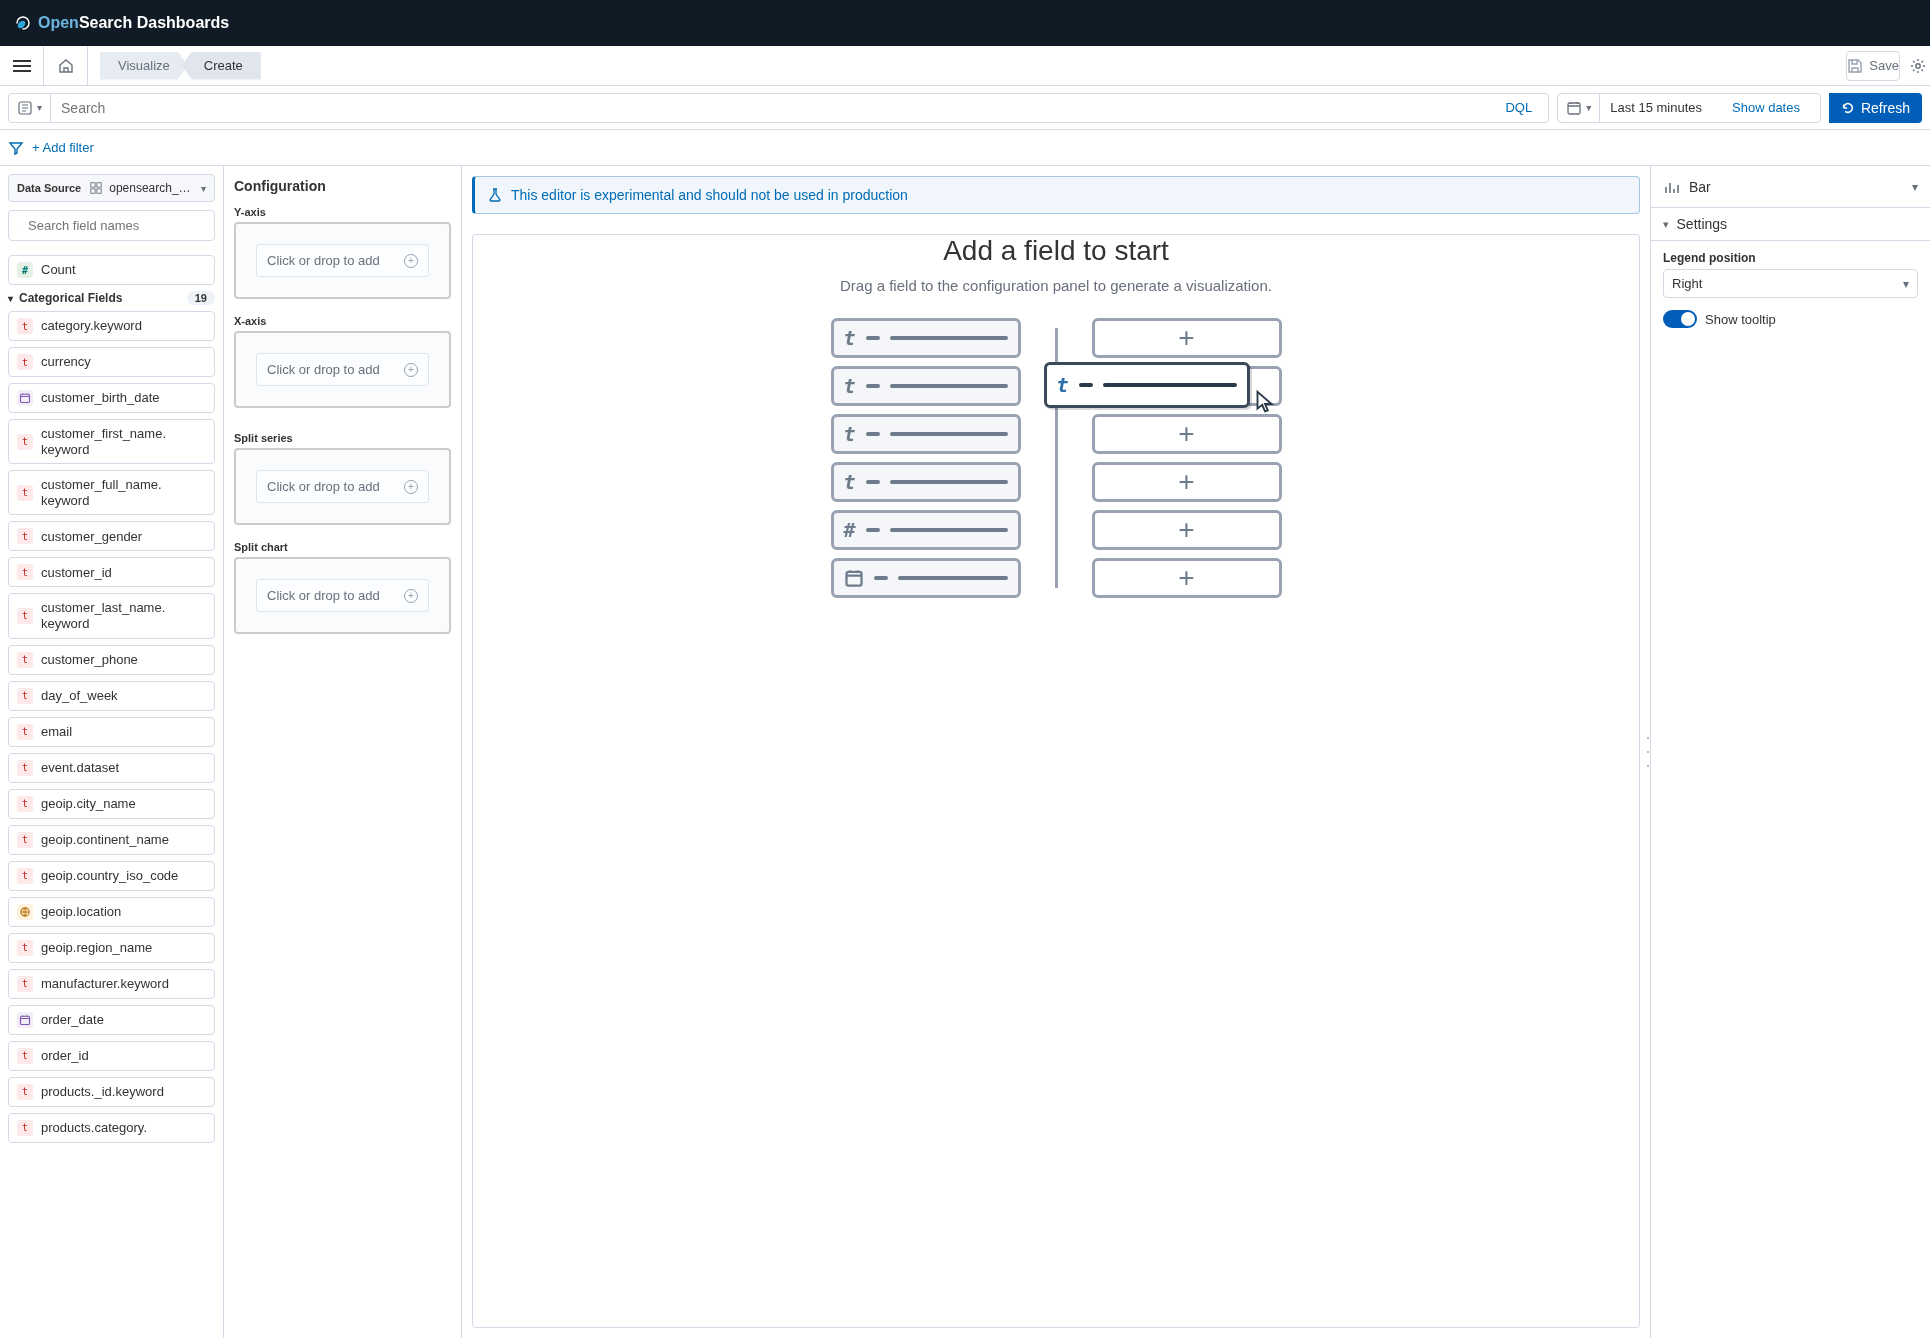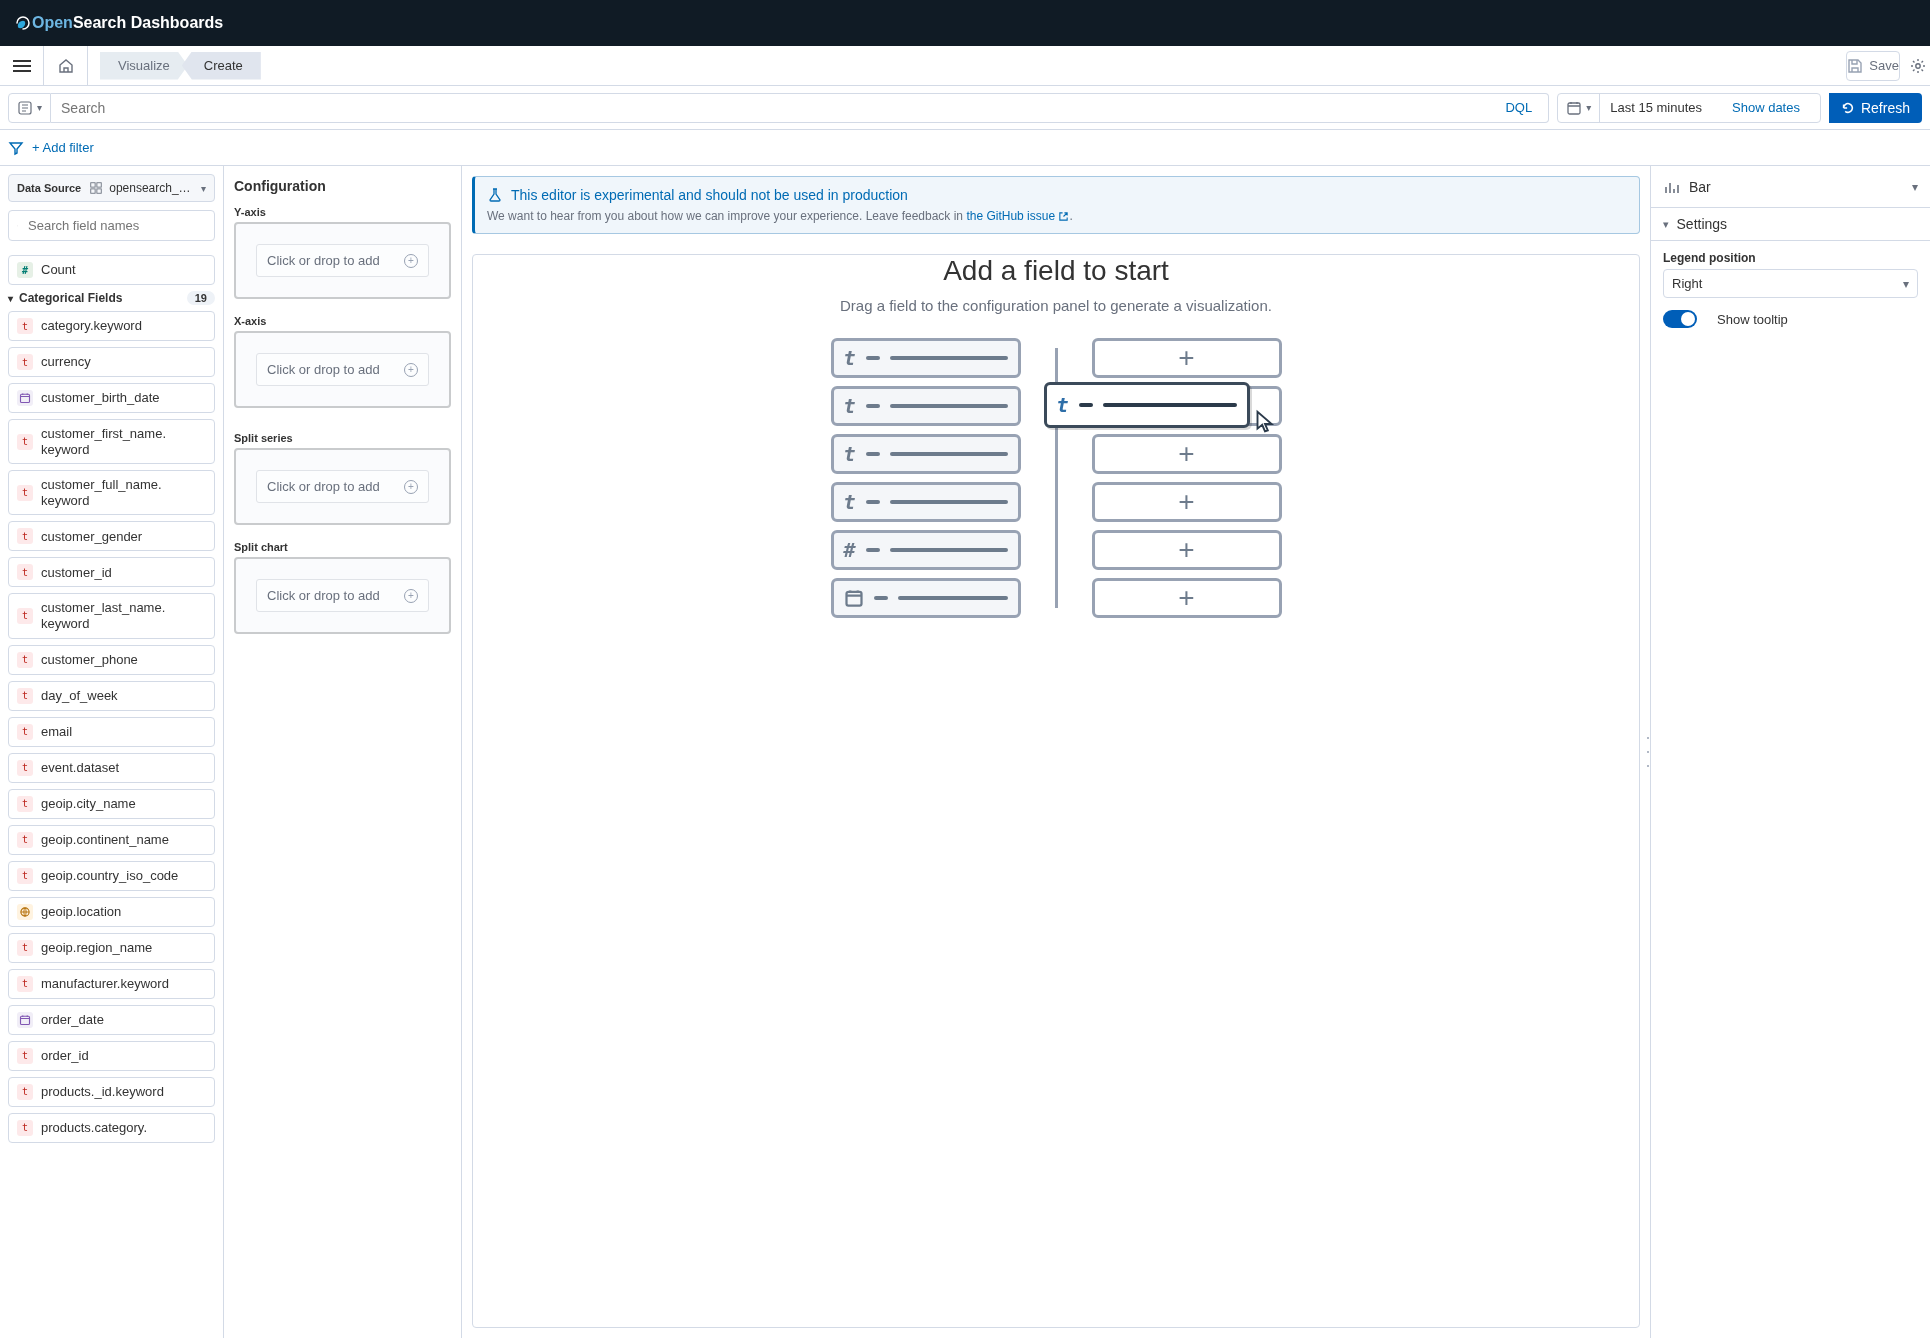--- a/index.html
+++ b/index.html
@@ -12,21 +12,21 @@
   --header-bg:#101b25;
   --drop-border:#c9cbcd;
   --drop-bg:#fafbfd;
 }
 *{box-sizing:border-box}
 html,body{margin:0;padding:0;height:100%;width:100%}
 body{font-family:-apple-system,BlinkMacSystemFont,'Segoe UI',Helvetica,Arial,sans-serif;font-size:14px;color:var(--text);background:#fff;overflow:hidden}
 
 
 .os-header{height:46px;background:var(--header-bg);color:#fff;display:flex;align-items:center;padding:0 14px;gap:8px}
-.os-logo{display:flex;align-items:center;gap:0;font-size:16px;font-weight:600}
+.os-logo{display:flex;align-items:center;gap:6px;font-size:16px;font-weight:600}
 .os-logo svg{width:18px;height:18px}
 
 
 .subhdr{height:40px;border-bottom:1px solid var(--border);display:flex;align-items:center}
 .hamburger{width:44px;height:40px;display:flex;align-items:center;justify-content:center;border-right:1px solid var(--border)}
 .hamburger-lines{display:flex;flex-direction:column;gap:3px}
 .hamburger-lines span{display:block;width:18px;height:2px;background:#333}
 .home-btn{width:44px;display:flex;align-items:center;justify-content:center;border-right:1px solid var(--border);height:100%}
 .crumbs{display:flex;align-items:center;height:100%}
 .crumb{height:28px;display:flex;align-items:center;padding:0 18px;font-size:13px;position:relative;margin-left:12px}
@@ -107,21 +107,21 @@
 .illus-drag .cursor svg{width:30px;height:30px}
 
 
 .settings{border-left:1px solid var(--border);background:#fff;padding:0;min-height:0}
 .vistype{height:42px;border-bottom:1px solid var(--border);display:flex;align-items:center;padding:0 12px;gap:10px;font-size:14px}
 .chev{margin-left:auto;color:var(--muted);font-size:12px}
 .settings-row{padding:8px 12px;border-bottom:1px solid var(--border);display:flex;align-items:center;gap:8px;font-size:14px}
 .settings-body{padding:10px 12px}
 .form-label{font-size:12px;font-weight:600;margin-bottom:4px;color:var(--text)}
 .form-select{border:1px solid var(--border);border-radius:4px;padding:6px 8px;display:flex;align-items:center;font-size:13px;margin-bottom:12px}
-.toggle-row{display:flex;align-items:center;gap:20px;font-size:13px}
+.toggle-row{display:flex;align-items:center;gap:8px;font-size:13px}
 .toggle{width:34px;height:18px;border-radius:9px;background:var(--accent);position:relative}
 .toggle::after{content:"";position:absolute;width:14px;height:14px;background:#fff;border-radius:50%;top:2px;right:2px}
 .drag-handle{position:absolute;right:-2px;top:50%;width:6px;height:30px;display:flex;flex-direction:column;justify-content:space-between;transform:translateY(-50%)}
 .drag-handle span{display:block;width:2px;height:2px;background:#98a2b3;border-radius:50%}
 
 .uicon{width:16px;height:16px;display:inline-block}
 svg{display:block}
 
 
 .fields::-webkit-scrollbar,.config::-webkit-scrollbar{width:8px}
@@ -391,25 +391,20 @@
     </div>
   </div>
 
   <div class="workspace" style="position:relative">
     <div class="callout">
       <div class="top">
         <svg width="16" height="16" viewBox="0 0 16 16">
             <path fill="none" stroke="#006bb4" stroke-width="1.3" d="M6 2h4M7 2v5l-4 6a1 1 0 0 0 1 1h8a1 1 0 0 0 1-1l-4-6V2"></path>
           </svg>
         <span>This editor is experimental and should not be used in production</span>
-      </div>
-      <div class="sub">
-        <span>We want to hear from you about how we can improve your experience. Leave feedback in </span><a><span>the GitHub issue</span> <svg style="display:inline;vertical-align:-2px" width="11" height="11" viewBox="0 0 12 12">
-              <path fill="none" stroke="#006bb4" stroke-width="1.2" d="M5 2H2v8h8V7M7 2h3v3M10 2L6 6"></path>
-            </svg></a><span>.</span>
       </div>
     </div>
 
     <div class="canvas">
       <h2>Add a field to start</h2>
       <p>Drag a field to the configuration panel to generate a visualization.</p>
       <div class="illus">
         <div class="illus-col">
           <div class="illus-card">
               <span class="illus-type">t</span>

